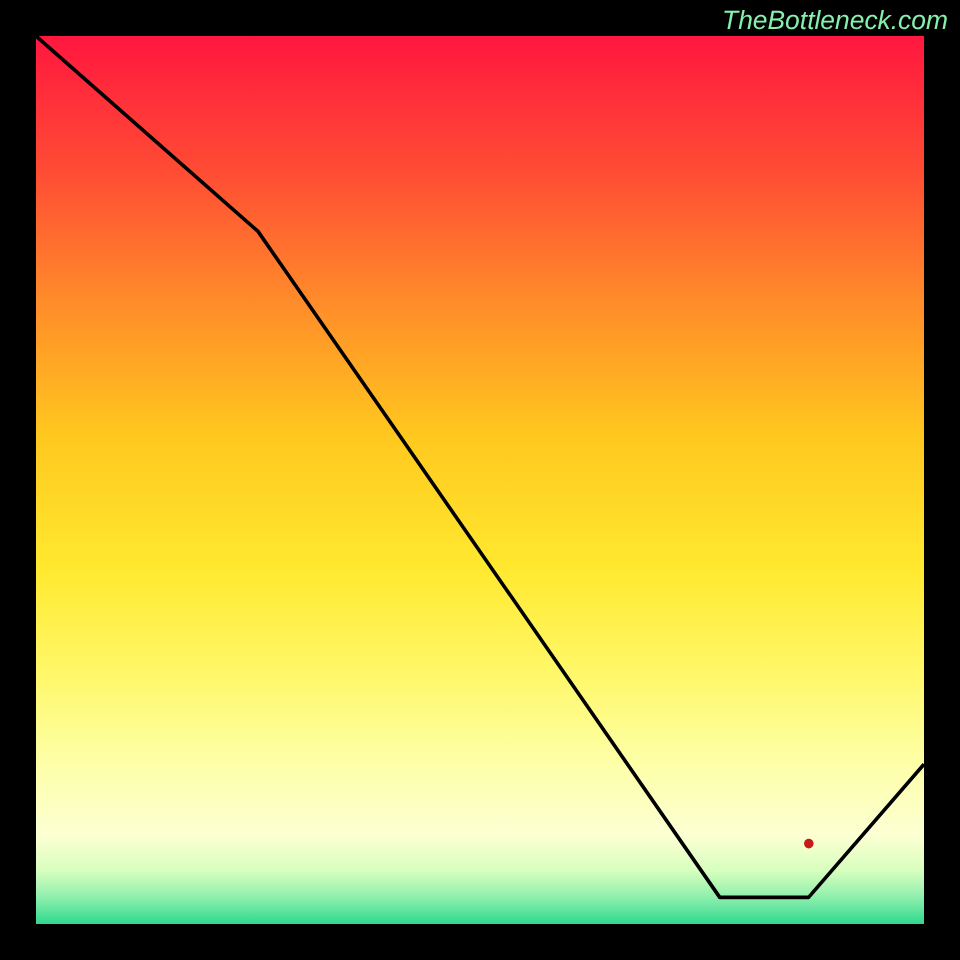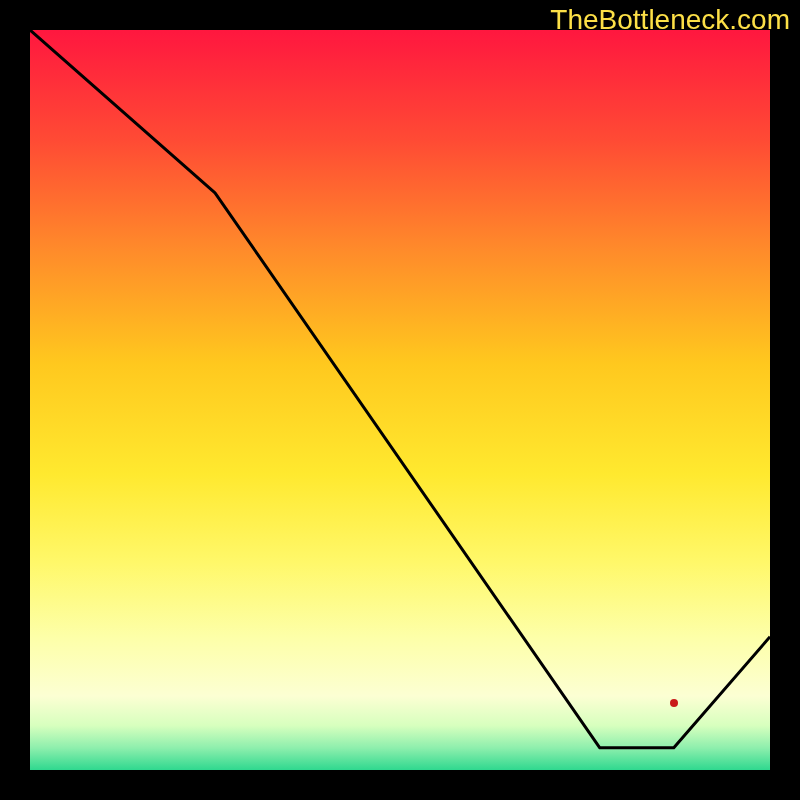--- a/index.html
+++ b/index.html
@@ -13,23 +13,24 @@
   }
   .container {
     position: relative;
     width: 800px;
     height: 800px;
   }
   .watermark {
     position: absolute;
     top: 4px;
     right: 10px;
-    color: #fde047;
-    font-size: 28px;
+    color: #86efac;
+    font-size: 22px;
     z-index: 10;
+    font-style: italic;
   }
   .plot-area {
     position: absolute;
     left: 30px;
     top: 30px;
     width: 740px;
     height: 740px;
     background: linear-gradient(to bottom,
       #ff173f 0%,
       #ff4b34 15%,

